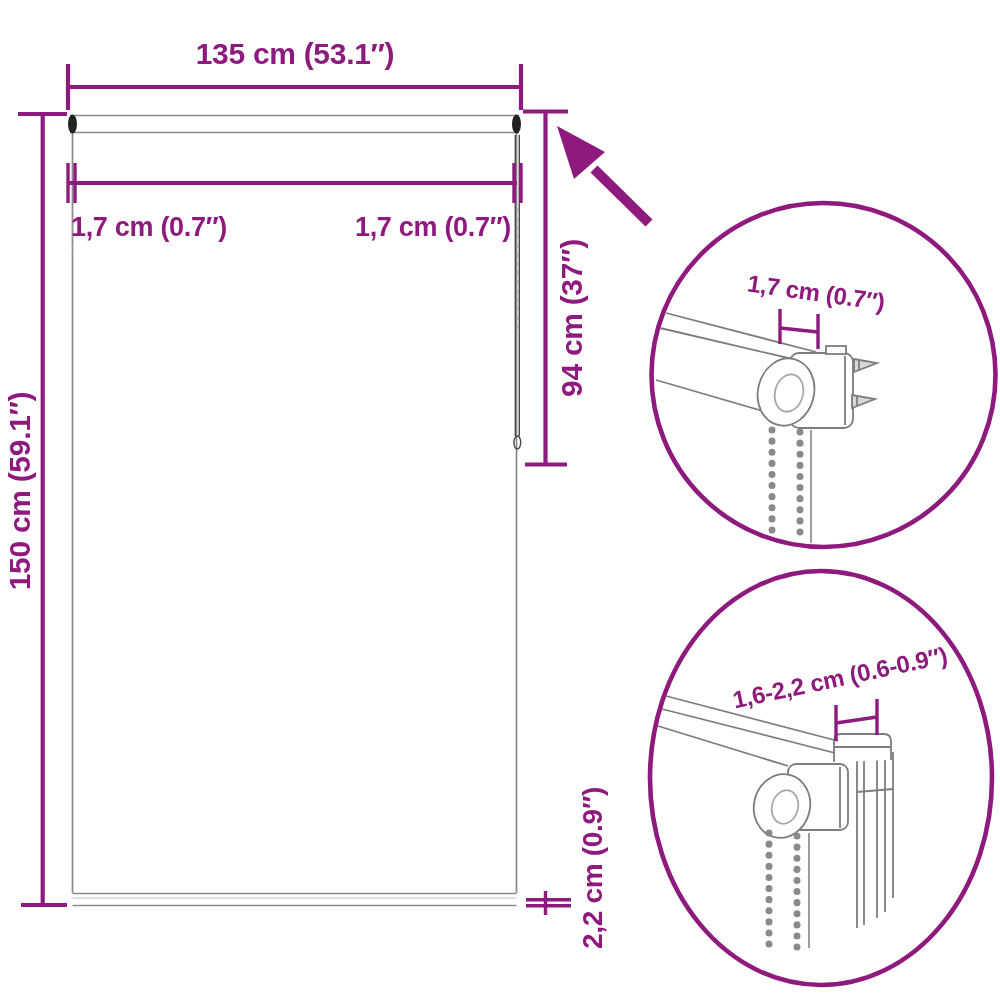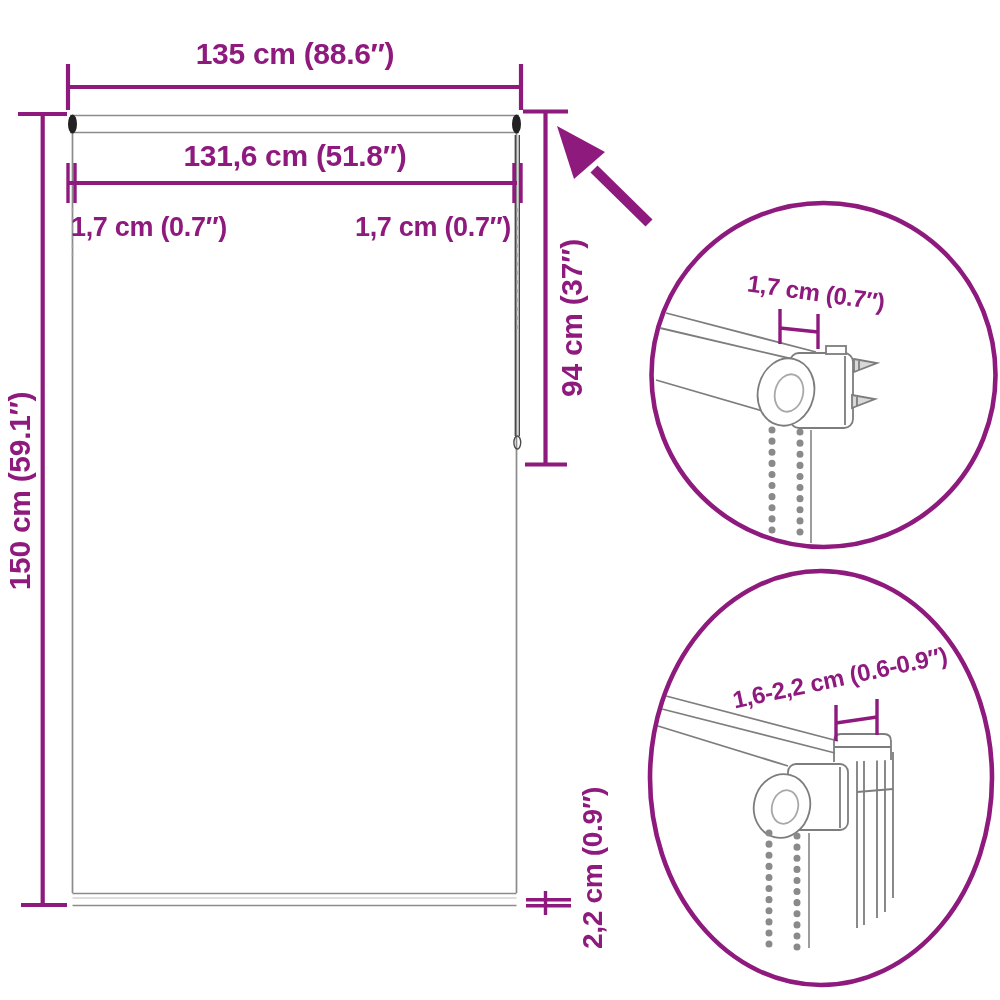--- a/index.html
+++ b/index.html
@@ -157,23 +157,22 @@
         <line x1="809" y1="833" x2="809" y2="948" stroke-width="1.5"></line>
       </g>
       <g class="pl-thin">
         <line x1="836" y1="705" x2="836" y2="741"></line>
         <line x1="877" y1="699" x2="877" y2="735"></line>
         <line x1="836" y1="723" x2="877" y2="717"></line>
       </g>
     </g>
   </svg>
 
-  <div class="lbl fs30" style="left:295px;top:54px;">135 cm (88.6″)</div>
+  <div class="lbl fs30" style="left:295px;top:54px;">135 cm (53.1″)</div>
 
-  <div class="lbl fs30" style="left:295px;top:156px;">131,6 cm (51.8″)</div>
 
   <div class="lbl fs27" style="left:149px;top:227px;">1,7 cm (0.7″)</div>
 
   <div class="lbl fs27" style="left:433px;top:227px;">1,7 cm (0.7″)</div>
 
   <div class="lbl fs30 rot-ccw" style="left:20px;top:491px;">150 cm (59.1″)</div>
 
   <div class="lbl fs30 rot-ccw" style="left:572px;top:318px;">94 cm (37″)</div>
 
   <div class="lbl fs28 rot-ccw" style="left:593px;top:868px;">2,2 cm (0.9″)</div>

